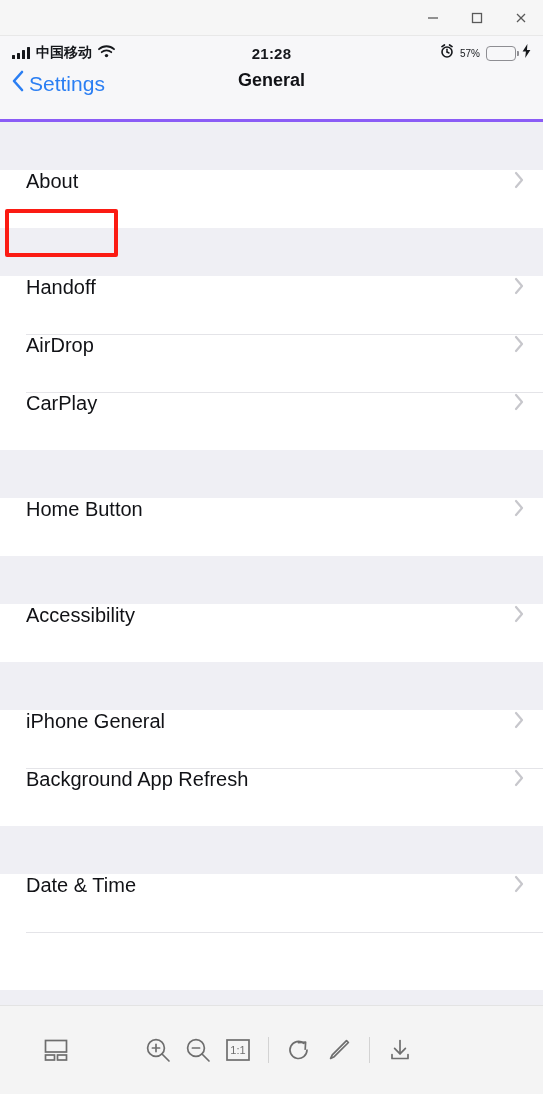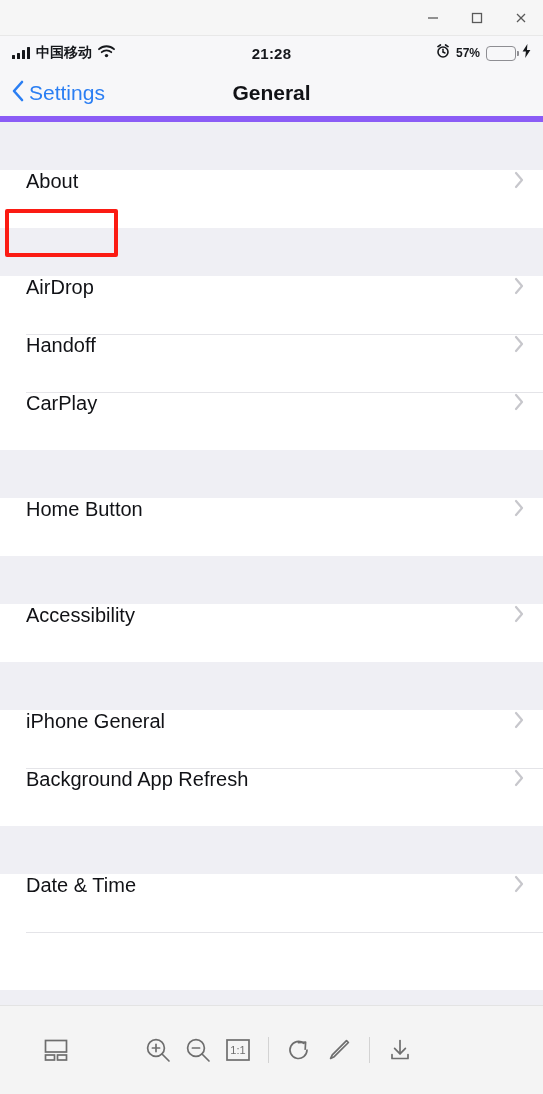--- a/index.html
+++ b/index.html
@@ -51,21 +51,21 @@
     position: absolute; left: 0; right: 0;
     text-align: center;
     font-size: 15px; font-weight: bold; color: #16181c;
     letter-spacing: .2px;
     pointer-events: none;
   }
   .sb-right {
     margin-left: auto; display: flex; align-items: center; gap: 6px;
   }
   .carrier { font-size: 14px; font-weight: bold; color: #16181c; }
-  .batt-pct { font-size: 12px; font-weight: bold; color: #16181c; }
+  .batt-pct { font-size: 10px; font-weight: normal; color: #16181c; }
   .signal { display: flex; align-items: flex-end; gap: 2px; height: 12px; }
   .signal i { width: 3px; background: #16181c; border-radius: .5px; display: block; }
   .signal i:nth-child(1) { height: 4px; }
   .signal i:nth-child(2) { height: 6.5px; }
   .signal i:nth-child(3) { height: 9px; }
   .signal i:nth-child(4) { height: 12px; }
   .batt {
     width: 30px; height: 15px;
     border: 1.6px solid #8e8e93; border-radius: 4px;
     position: relative; padding: 1.6px;
@@ -73,31 +73,31 @@
   .batt::after {
     content: ""; position: absolute; right: -4px; top: 4.4px;
     width: 2.2px; height: 5px; background: #8e8e93; border-radius: 0 1px 1px 0;
   }
   .batt-fill { height: 100%; background: #4cd562; border-radius: 1.6px; }
 
   
   .navbar {
     height: 52px;
     background: #f7f7f9;
-    border-bottom: 6px solid #8b5cf6;
-    display: flex; align-items: center;
+    border-bottom: 3px solid #8b5cf6;
+    display: flex; align-items: flex-start;
     position: relative; padding: 0 12px;
   }
   .nav-back {
     display: flex; align-items: center; gap: 4px;
     color: #2a7ef3; font-size: 21px;
   }
   .nav-title {
     position: absolute; left: 0; right: 0; text-align: center;
-    font-size: 21px; font-weight: bold; color: #111216;
+    font-size: 18px; font-weight: bold; color: #111216;
     pointer-events: none;
   }
 
   
   .list {
     background: #efeff4;
     height: calc(100% - 86px);
     overflow: hidden;
   }
   .gap { height: 48px; background: #efeff4; }
@@ -233,29 +233,29 @@
             <span class="chev">
               <svg width="12" height="20" viewBox="0 0 12 20">
                 <polyline points="3,3 9,10 3,17" fill="none" stroke="currentColor" stroke-width="2.2" stroke-linecap="round" stroke-linejoin="round"></polyline>
               </svg>
             </span>
           </div>
         </div>
         <div class="gap"></div>
         <div class="group">
           <div class="row">
+            <span class="row-label">Handoff</span>
+            <span class="chev">
+              <svg width="12" height="20" viewBox="0 0 12 20">
+                <polyline points="3,3 9,10 3,17" fill="none" stroke="currentColor" stroke-width="2.2" stroke-linecap="round" stroke-linejoin="round"></polyline>
+              </svg>
+            </span>
+          </div>
+          <div class="row">
             <span class="row-label">AirDrop</span>
-            <span class="chev">
-              <svg width="12" height="20" viewBox="0 0 12 20">
-                <polyline points="3,3 9,10 3,17" fill="none" stroke="currentColor" stroke-width="2.2" stroke-linecap="round" stroke-linejoin="round"></polyline>
-              </svg>
-            </span>
-          </div>
-          <div class="row">
-            <span class="row-label">Handoff</span>
             <span class="chev">
               <svg width="12" height="20" viewBox="0 0 12 20">
                 <polyline points="3,3 9,10 3,17" fill="none" stroke="currentColor" stroke-width="2.2" stroke-linecap="round" stroke-linejoin="round"></polyline>
               </svg>
             </span>
           </div>
           <div class="row">
             <span class="row-label">CarPlay</span>
             <span class="chev">
               <svg width="12" height="20" viewBox="0 0 12 20">

